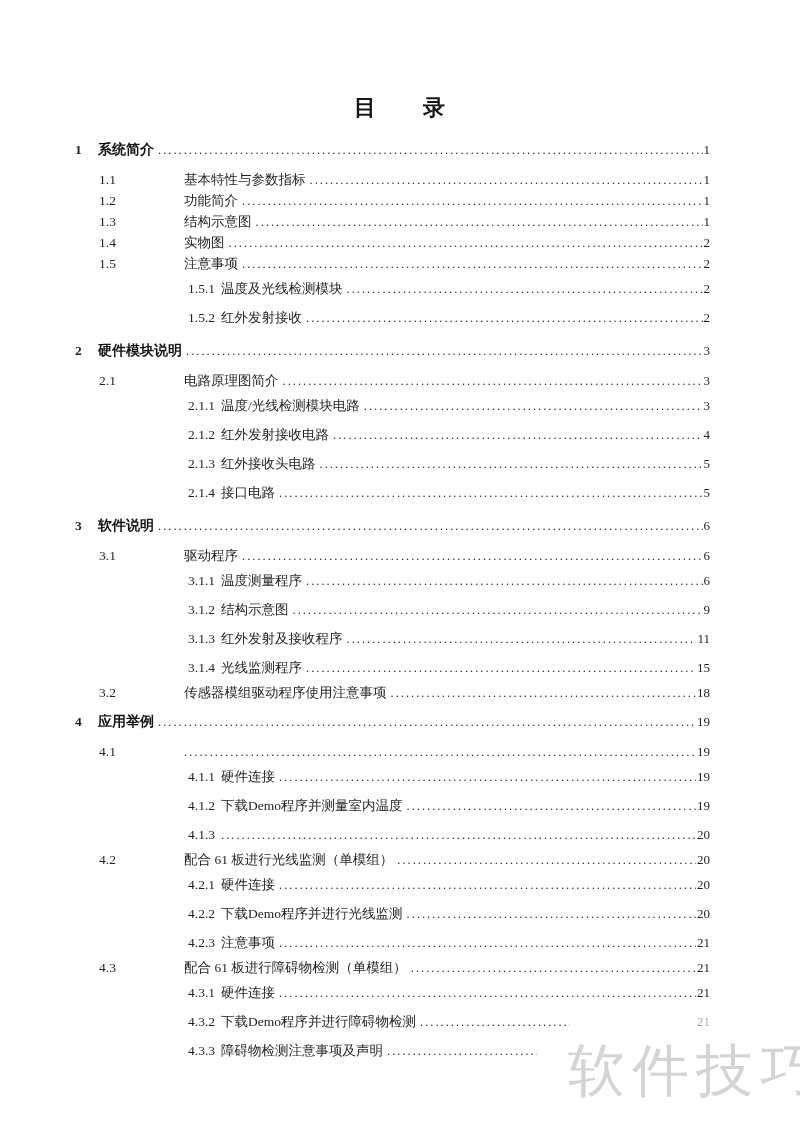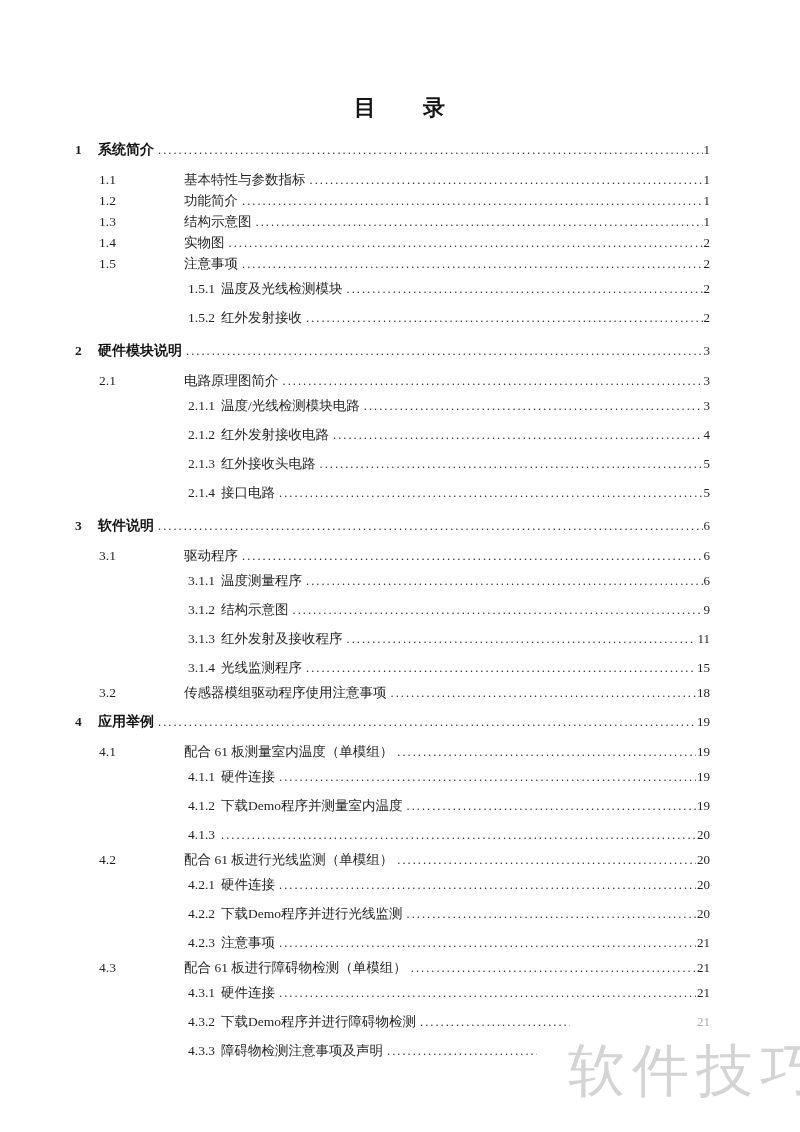--- a/index.html
+++ b/index.html
@@ -272,21 +272,20 @@
 
   <div class="toc-row level1">
     <span class="num">4</span>
     <span class="title">应用举例</span>
     <span class="leader"></span>
     <span class="page">19</span>
   </div>
 
   <div class="toc-row level2">
     <span class="num">4.1</span>
-    <span class="title">配合 61 板测量室内温度（单模组）</span>
     <span class="leader"></span>
     <span class="page">19</span>
   </div>
 
   <div class="toc-row level3">
     <span class="num">4.1.1</span>
     <span class="title">硬件连接</span>
     <span class="leader"></span>
     <span class="page">19</span>
   </div>

